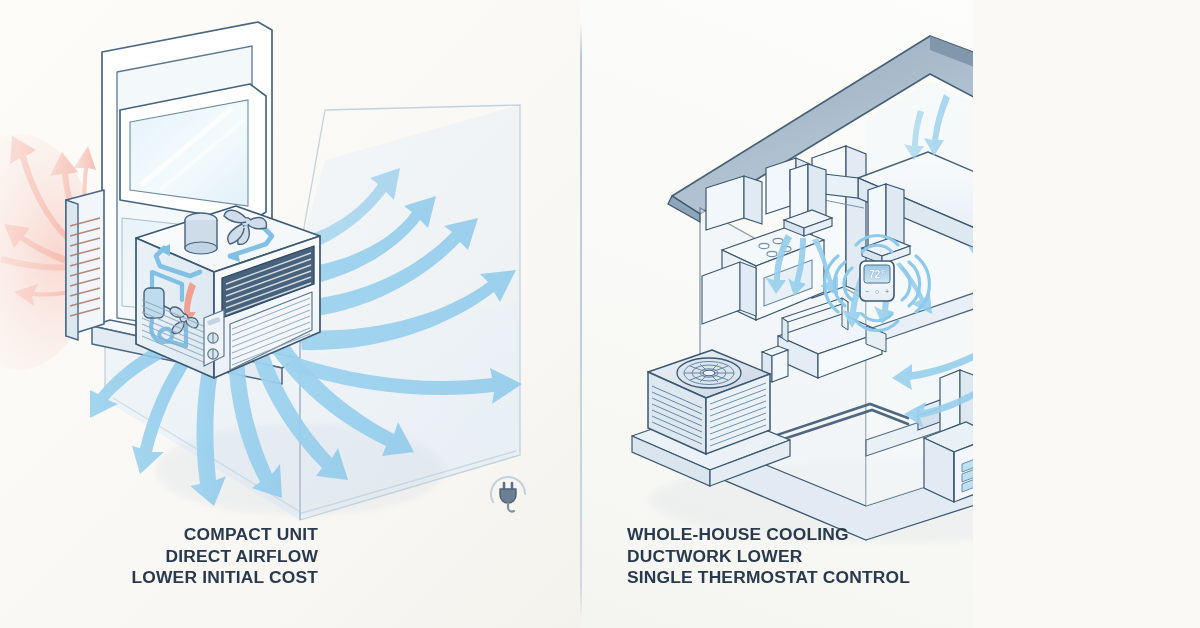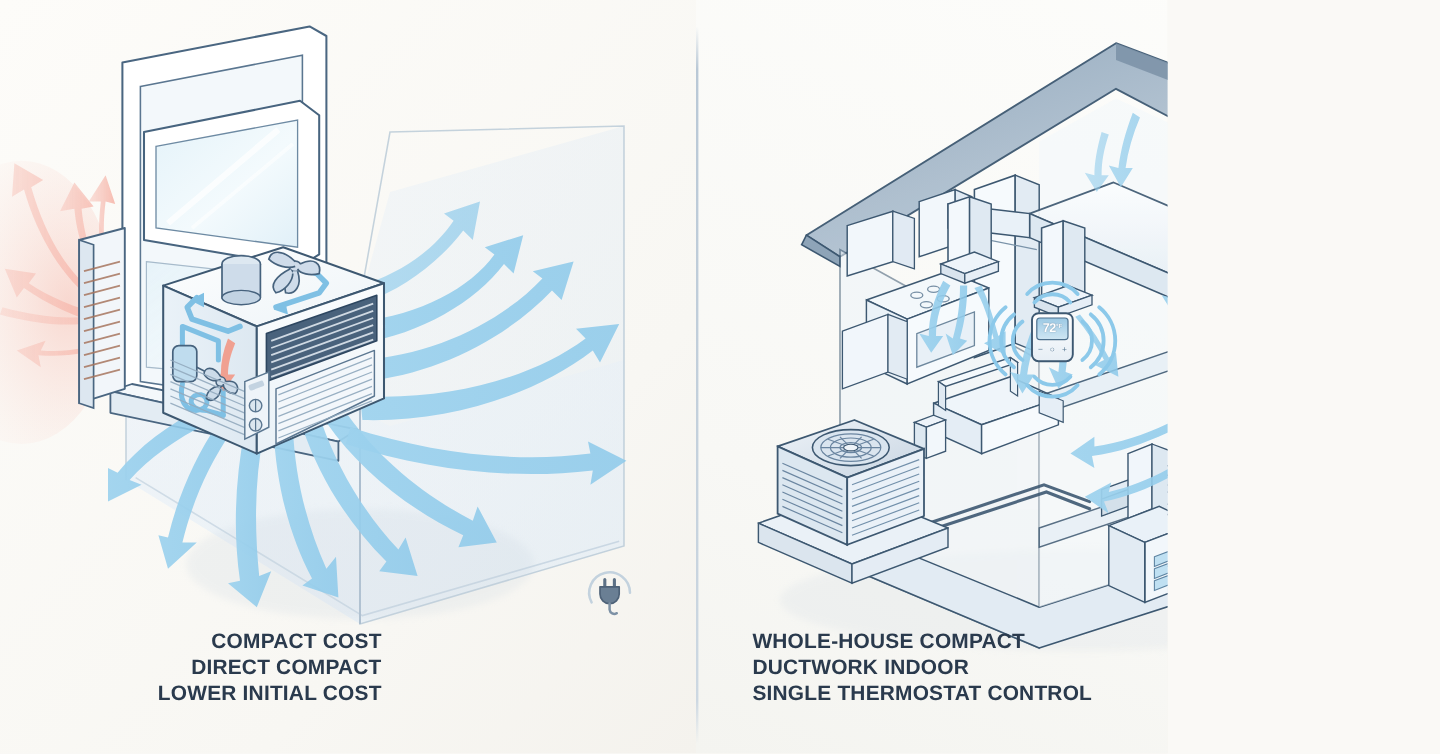--- a/index.html
+++ b/index.html
@@ -599,28 +599,28 @@
   <div id="divider"></div>
 
   <svg id="plug-badge" viewBox="0 0 44 44" xmlns="http://www.w3.org/2000/svg">
     <path d="M6 30 A 17 17 0 1 1 38 22" fill="none" stroke="#c3d2de" stroke-width="2.1" stroke-linecap="round"></path>
     <path d="M17 11 L17 17 M25 11 L25 17" stroke="#5d7186" stroke-width="2.6" stroke-linecap="round"></path>
     <path d="M13 17 L29 17 L29 23 A 8 8 0 0 1 13 23 Z" fill="#6a7f94" stroke="#4e6278" stroke-width="1.4" stroke-linejoin="round"></path>
     <path d="M21 31 L21 36 A 4 4 0 0 0 27 39" fill="none" stroke="#7d91a5" stroke-width="2.1" stroke-linecap="round"></path>
   </svg>
 
   <div class="feature-list" id="left-features">
-    <div>COMPACT COST</div>
-    <div>DIRECT COMPACT</div>
+    <div>COMPACT UNIT</div>
+    <div>DIRECT AIRFLOW</div>
     <div>LOWER INITIAL COST</div>
   </div>
 
   <div class="feature-list" id="right-features">
-    <div>WHOLE-HOUSE COMPACT</div>
-    <div>DUCTWORK INDOOR</div>
+    <div>WHOLE-HOUSE COOLING</div>
+    <div>DUCTWORK LOWER</div>
     <div>SINGLE THERMOSTAT CONTROL</div>
 
   </div>
 
   <div id="logo">
     <svg class="logo-mark" width="26" height="22" viewBox="0 0 26 22" xmlns="http://www.w3.org/2000/svg">
       <g fill="none" stroke="#e2523a" stroke-width="1.5">
         <path d="M8 19 A 8.5 8.5 0 1 1 20 7.5"></path>
       </g>
       <g fill="#f0883c">

